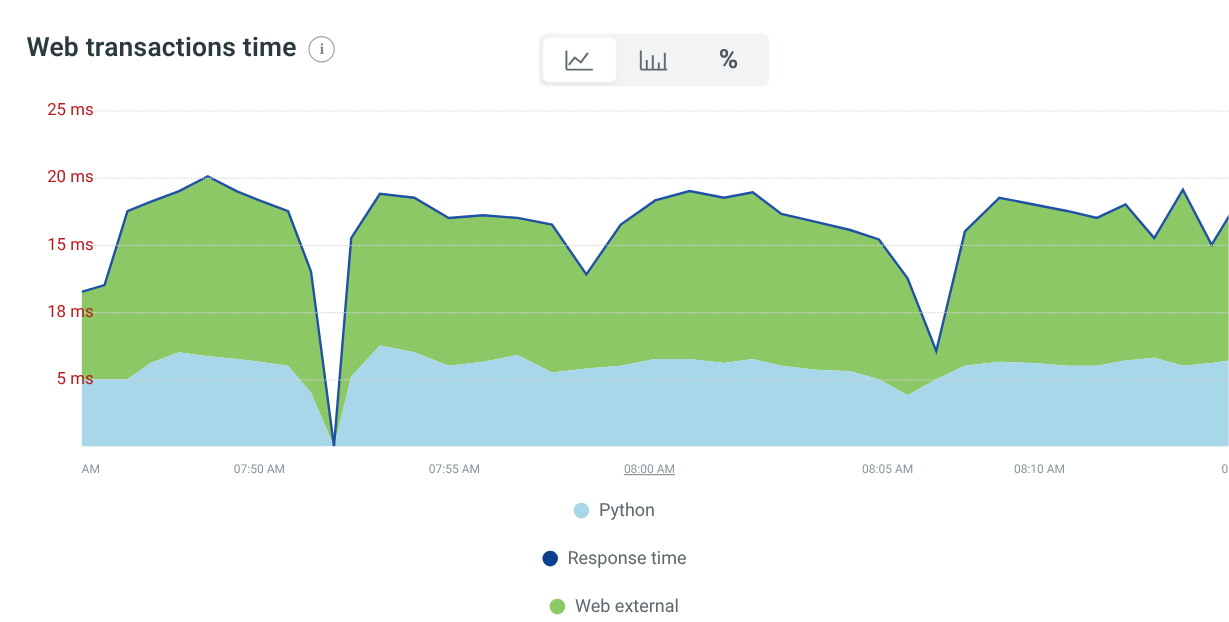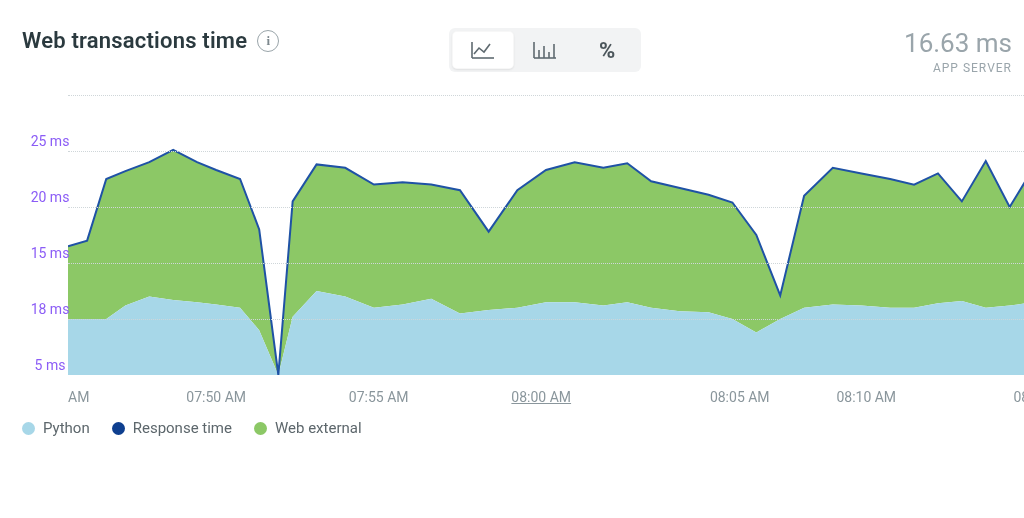--- a/index.html
+++ b/index.html
@@ -81,52 +81,52 @@
 
     .grid-line {
       position: absolute;
       left: 0; right: 0;
       border-top: 1.5px dotted #cfd6d9;
     }
     .y-label {
       position: absolute;
       left: 0;
       width: 56px;
-      text-align: center;
+      text-align: right;
       font-size: 14px;
-      color: #8b5cf6;
+      color: #b91c1c;
       transform: translateY(-50%);
-      margin-top: 46px;
     }
     .x-ticks {
       position: absolute;
       left: 68px; right: 0; bottom: 0;
       height: 34px;
     }
     .x-tick {
       position: absolute;
       top: 8px;
-      font-size: 14px;
+      font-size: 10px;
       color: #8a969c;
       transform: translateX(-50%);
       white-space: nowrap;
     }
     svg.area {
       position: absolute; inset: 0;
       width: 100%; height: 100%;
     }
 
     
     .legend {
       display: flex;
       gap: 22px;
       align-items: center;
       padding: 4px 22px 0 22px;
       font-size: 15px;
       color: #5d676c;
+      flex-direction: column;
     }
     .legend-item { display: flex; align-items: center; gap: 8px; }
     .dot { width: 13px; height: 13px; border-radius: 50%; display: inline-block; }
   </style>
 </head>
 <body>
 
 <div class="header">
   <div class="title-wrap">
     <div class="title">Web transactions time</div>
@@ -149,24 +149,20 @@
         <line x1="12" y1="18" x2="12" y2="6"></line>
         <line x1="17" y1="18" x2="17" y2="12"></line>
         <line x1="22" y1="18" x2="22" y2="4"></line>
       </svg>
     </div>
     <div class="toggle-btn">
       <span class="pct">%</span>
     </div>
   </div>
 
-  <div class="metric">
-    <div class="metric-value">16.63 ms</div>
-    <div class="metric-label">APP SERVER</div>
-  </div>
 </div>
 
 <div class="chart-wrap">
 
   <div class="plot">
     <svg class="area" viewBox="0 0 1000 280" preserveAspectRatio="none">
         <path d="M 0 151.2 L 20 145.6 L 40 84 L 60 76.16 L 85 67.19999999999999 L 110 54.879999999999995 L 135 67.19999999999999 L 155 75.03999999999999 L 180 84 L 200 134.4 L 220 280 L 235 106.4 L 260 69.44 L 290 72.80000000000001 L 320 89.6 L 350 87.36000000000001 L 380 89.6 L 410 95.19999999999999 L 440 136.64 L 470 95.19999999999999 L 500 75.03999999999999 L 530 67.19999999999999 L 560 72.80000000000001 L 585 68.32000000000002 L 610 86.23999999999998 L 640 92.96000000000001 L 670 99.68 L 695 107.52000000000001 L 720 140 L 745 200.48000000000002 L 770 100.79999999999998 L 800 72.80000000000001 L 830 78.4 L 860 84 L 885 89.6 L 910 78.4 L 935 106.4 L 960 66.07999999999998 L 985 112 L 1010 72.80000000000001 L 1010 207.2 L 985 210.56 L 960 212.8 L 935 206.07999999999998 L 910 208.32 L 885 212.8 L 860 212.8 L 830 210.56 L 800 209.44 L 770 212.8 L 745 224 L 720 237.44 L 695 224 L 670 217.28 L 640 216.16 L 610 212.8 L 585 207.2 L 560 210.56 L 530 207.2 L 500 207.2 L 470 212.8 L 440 215.04000000000002 L 410 218.4 L 380 203.83999999999997 L 350 209.44 L 320 212.8 L 290 201.6 L 260 196 L 235 221.76 L 220 280 L 200 235.2 L 180 212.8 L 155 209.44 L 135 207.2 L 110 204.95999999999998 L 85 201.6 L 60 210.56 L 40 224 L 20 224 L 0 224 Z" fill="#8cc866" stroke="none"></path>
         <path d="M 0 224 L 20 224 L 40 224 L 60 210.56 L 85 201.6 L 110 204.95999999999998 L 135 207.2 L 155 209.44 L 180 212.8 L 200 235.2 L 220 280 L 235 221.76 L 260 196 L 290 201.6 L 320 212.8 L 350 209.44 L 380 203.83999999999997 L 410 218.4 L 440 215.04000000000002 L 470 212.8 L 500 207.2 L 530 207.2 L 560 210.56 L 585 207.2 L 610 212.8 L 640 216.16 L 670 217.28 L 695 224 L 720 237.44 L 745 224 L 770 212.8 L 800 209.44 L 830 210.56 L 860 212.8 L 885 212.8 L 910 208.32 L 935 206.07999999999998 L 960 212.8 L 985 210.56 L 1010 207.2 L 1010 280 L 985 280 L 960 280 L 935 280 L 910 280 L 885 280 L 860 280 L 830 280 L 800 280 L 770 280 L 745 280 L 720 280 L 695 280 L 670 280 L 640 280 L 610 280 L 585 280 L 560 280 L 530 280 L 500 280 L 470 280 L 440 280 L 410 280 L 380 280 L 350 280 L 320 280 L 290 280 L 260 280 L 235 280 L 220 280 L 200 280 L 180 280 L 155 280 L 135 280 L 110 280 L 85 280 L 60 280 L 40 280 L 20 280 L 0 280 Z" fill="#a7d7e8" stroke="none"></path>
         <path d="M 0 151.2 L 20 145.6 L 40 84 L 60 76.16 L 85 67.19999999999999 L 110 54.879999999999995 L 135 67.19999999999999 L 155 75.03999999999999 L 180 84 L 200 134.4 L 220 280 L 235 106.4 L 260 69.44 L 290 72.80000000000001 L 320 89.6 L 350 87.36000000000001 L 380 89.6 L 410 95.19999999999999 L 440 136.64 L 470 95.19999999999999 L 500 75.03999999999999 L 530 67.19999999999999 L 560 72.80000000000001 L 585 68.32000000000002 L 610 86.23999999999998 L 640 92.96000000000001 L 670 99.68 L 695 107.52000000000001 L 720 140 L 745 200.48000000000002 L 770 100.79999999999998 L 800 72.80000000000001 L 830 78.4 L 860 84 L 885 89.6 L 910 78.4 L 935 106.4 L 960 66.07999999999998 L 985 112 L 1010 72.80000000000001" fill="none" stroke="#1f52a5" stroke-width="2" vector-effect="non-scaling-stroke"></path>
       </svg>

